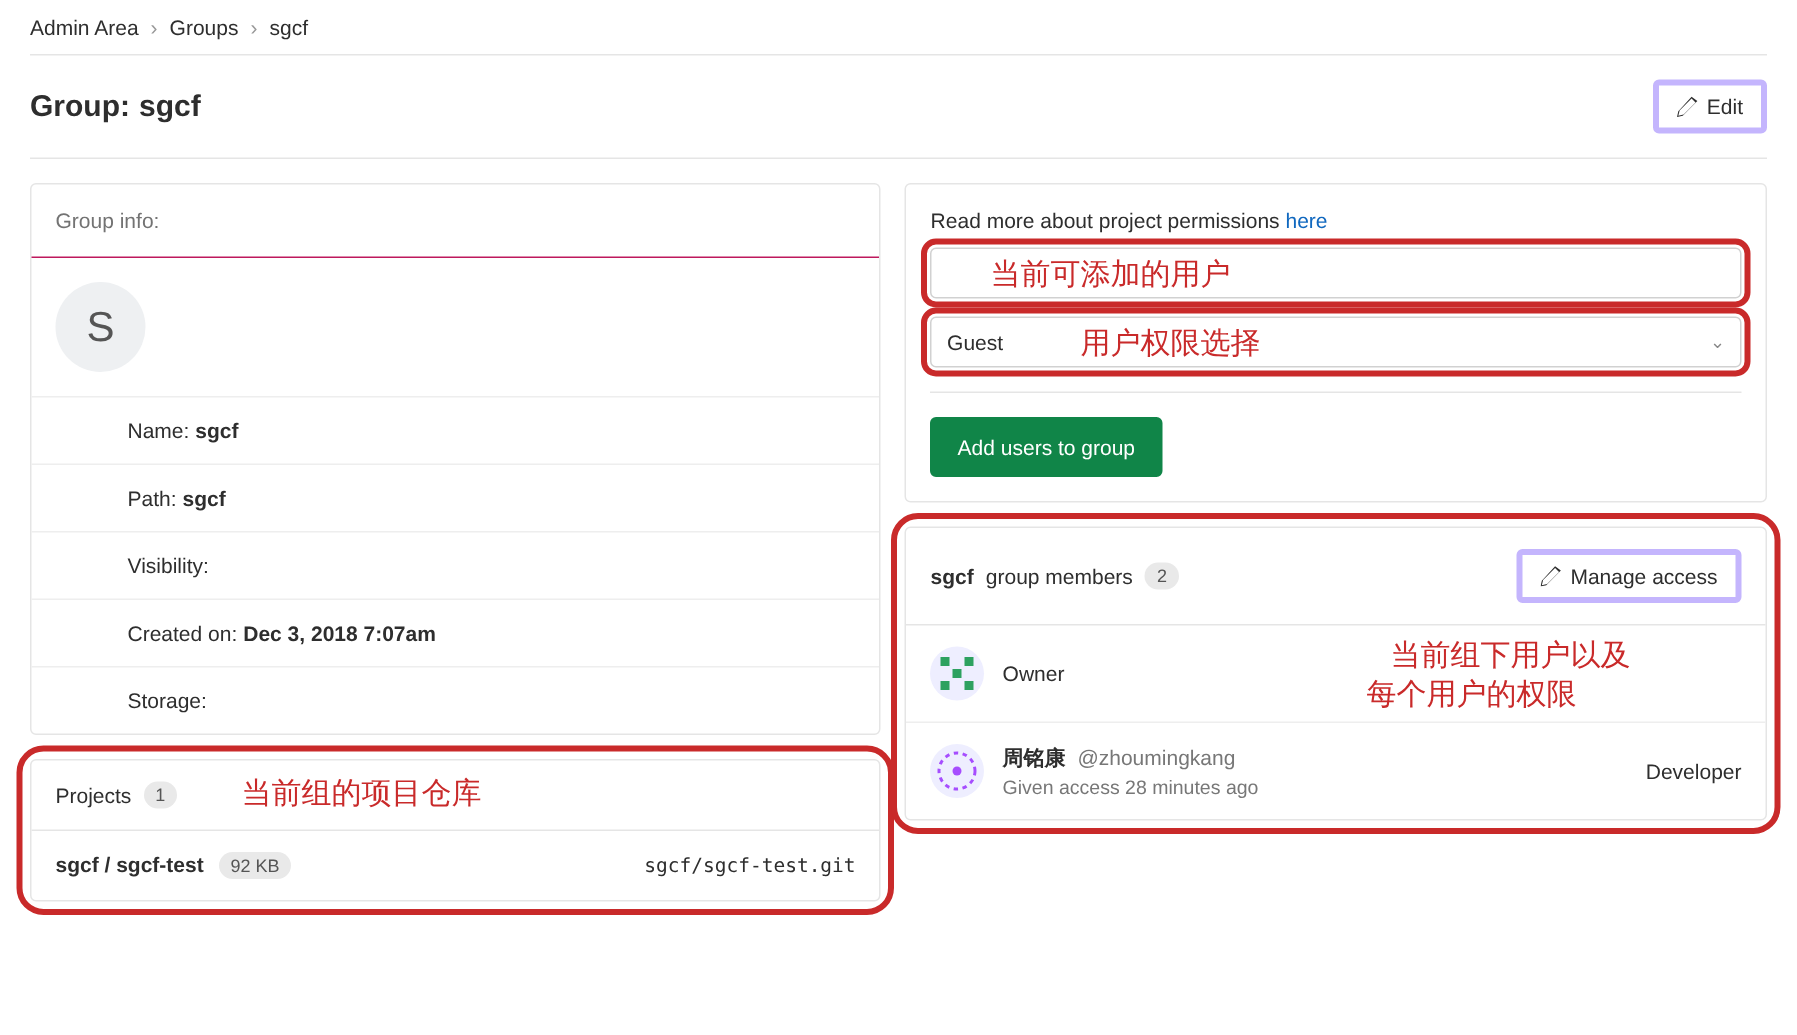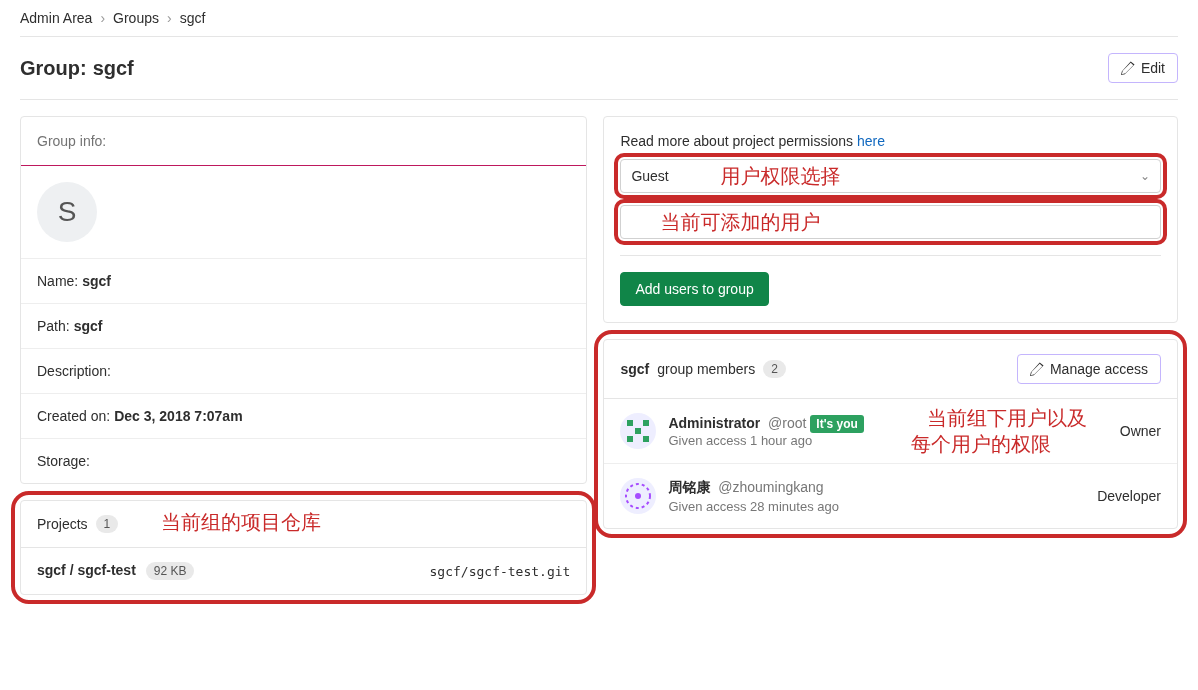--- a/index.html
+++ b/index.html
@@ -4,30 +4,30 @@
 <style>
   * { box-sizing: border-box; margin: 0; padding: 0; }
   body { font-family: -apple-system, BlinkMacSystemFont, "Segoe UI", Helvetica, Arial, sans-serif; font-size: 14px; color: #2e2e2e; background: #fff; padding: 0 20px; }
   .breadcrumb { padding: 10px 0; display: flex; align-items: center; gap: 8px; color: #707070; font-size: 14px; }
   .breadcrumb .sep { color: #999; }
   .breadcrumb .link { color: #2e2e2e; cursor: pointer; }
   hr.divider { border: 0; border-top: 1px solid #e5e5e5; margin: 0 0 16px 0; }
   .page-header { display: flex; justify-content: space-between; align-items: center; margin: 16px 0 16px 0; }
   .page-title { font-size: 20px; font-weight: 600; display:flex; gap:6px; align-items:baseline;}
   .page-title .group-name { font-weight: 600; }
-  .btn { display: inline-flex; align-items: center; gap: 6px; border: 1px solid #c4b5fd; border-radius: 4px; padding: 6px 12px; background: #fff; cursor: pointer; font-size: 14px; color: #2e2e2e; }
+  .btn { display: inline-flex; align-items: center; gap: 6px; border: 4px solid #c4b5fd; border-radius: 4px; padding: 6px 12px; background: #fff; cursor: pointer; font-size: 14px; color: #2e2e2e; }
   .btn-green { background: #108548; border-color: #108548; color: #fff; padding: 8px 14px; }
   .layout { display: flex; gap: 16px; }
   .col-left { flex: 0 0 49%; }
   .col-right { flex: 1; }
   .panel { border: 1px solid #e5e5e5; border-radius: 4px; background: #fff; margin-bottom: 16px; }
   .panel-header { padding: 16px 16px; border-bottom: 1px solid #be185d; color: #737373; display:flex; align-items:center; gap:8px;}
   .info-row { padding: 14px 16px; border-top: 1px solid #eee; display:flex; gap:4px; align-items:center; flex-wrap:wrap;}
   .info-row:first-child { border-top: none; }
-  .info-label { color: #2e2e2e; }
+  .info-label { color: #2e2e2e; margin-left: 48px; }
   .info-value { font-weight: 600; color: #2e2e2e; }
   .avatar { width: 60px; height: 60px; border-radius: 50%; background: #eef0f2; display: flex; align-items: center; justify-content: center; font-size: 28px; color: #555; margin: 16px; }
   .badge { display: inline-block; background: #e9e9e9; color: #555; border-radius: 10px; padding: 0 8px; font-size: 12px; line-height: 18px; min-width: 18px; text-align: center; }
   .badge-green { background: #2da160; color: #fff; border-radius: 3px; padding: 2px 6px; font-size: 12px; font-weight:600; }
   .lfs-link { color: #1f7e3d; font-weight: 600; cursor: pointer; }
   .help-icon { display: inline-flex; width: 16px; height: 16px; border-radius: 50%; background: #555; color: #fff; font-size: 11px; font-weight: bold; align-items: center; justify-content: center; margin-left: 4px; }
   .projects-header { padding: 14px 16px; border-bottom: 1px solid #e5e5e5; display:flex; align-items:center; gap:8px; position:relative;}
   .project-row { padding: 14px 16px; display: flex; justify-content: space-between; align-items: center; }
   .project-name { font-weight: 600; }
   .project-size { margin-left:6px;}
@@ -90,21 +90,21 @@
       <div class="avatar">S</div>
       <div class="info-row">
         <span class="info-label">Name:</span>
         <span class="info-value">sgcf</span>
       </div>
       <div class="info-row">
         <span class="info-label">Path:</span>
         <span class="info-value">sgcf</span>
       </div>
       <div class="info-row">
-        <span class="info-label">Description:</span>
+        <span class="info-label">Visibility:</span>
         <span></span>
       </div>
       <div class="info-row">
         <span class="info-label">Created on:</span>
         <span class="info-value">Dec 3, 2018 7:07am</span>
       </div>
       <div class="info-row">
         <span class="info-label">Storage:</span>
       </div>
     </div>
@@ -127,30 +127,30 @@
   </div>
 
   <div class="col-right">
     <div class="panel">
       <div class="right-section">
         <div class="perm-text">
           <span>Read more about project permissions </span><span class="perm-link">here</span>
         </div>
         <div class="input-wrap rel">
           <div class="red-box" style="left:-6px; top:-6px; right:-6px; bottom:-6px; border-radius:10px;"></div>
+          <input class="input-box" type="text" placeholder="" style="">
+          <span class="annot" style="left:40px; top:4px;">当前可添加的用户</span>
+        </div>
+        <div class="input-wrap rel">
+          <div class="red-box" style="left:-6px; top:-6px; right:-6px; bottom:-6px; border-radius:10px;"></div>
           <div class="select-box">
             <span>Guest</span>
             <span class="chev">⌄</span>
           </div>
           <span class="annot" style="left:100px; top:4px;">用户权限选择</span>
-        </div>
-        <div class="input-wrap rel">
-          <div class="red-box" style="left:-6px; top:-6px; right:-6px; bottom:-6px; border-radius:10px;"></div>
-          <input class="input-box" type="text" placeholder="" style="">
-          <span class="annot" style="left:40px; top:4px;">当前可添加的用户</span>
         </div>
         <div class="divider-line"></div>
         <button class="btn btn-green">
           <span>Add users to group</span>
         </button>
       </div>
     </div>
 
     <div class="panel rel">
       <div class="red-box" style="left:-10px; top:-10px; right:-10px; bottom:-10px;"></div>
@@ -171,26 +171,20 @@
         <div class="member-row">
           <div class="member-avatar">
             <svg width="30" height="30" viewBox="0 0 30 30">
                 <rect x="4" y="4" width="6" height="6" fill="#2da160"></rect>
                 <rect x="20" y="4" width="6" height="6" fill="#2da160"></rect>
                 <rect x="12" y="12" width="6" height="6" fill="#2da160"></rect>
                 <rect x="4" y="20" width="6" height="6" fill="#2da160"></rect>
                 <rect x="20" y="20" width="6" height="6" fill="#2da160"></rect>
               </svg>
           </div>
-          <div class="member-info">
-            <span class="member-name">Administrator</span>
-            <span class="member-handle">@root</span>
-            <span class="badge-green">It's you</span>
-            <div class="member-sub">Given access 1 hour ago</div>
-          </div>
           <div class="member-role">Owner</div>
         </div>
         <div class="member-row">
           <div class="member-avatar">
             <svg width="30" height="30" viewBox="0 0 30 30">
                 <circle cx="15" cy="15" r="12" fill="none" stroke="#a64dff" stroke-width="2" stroke-dasharray="3 3"></circle>
                 <circle cx="15" cy="15" r="3" fill="#a64dff"></circle>
               </svg>
           </div>
           <div class="member-info">

